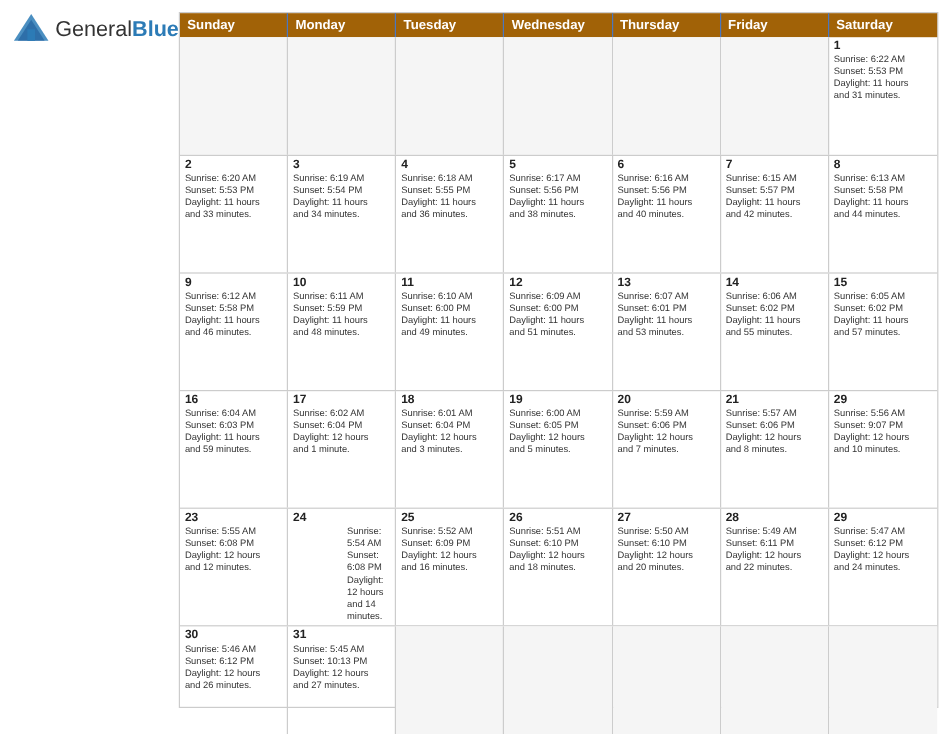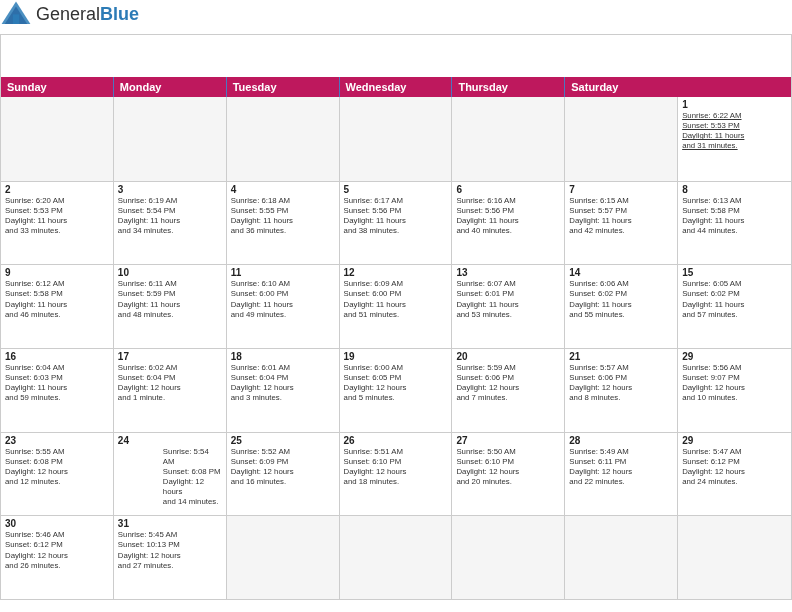--- a/index.html
+++ b/index.html
@@ -6,22 +6,23 @@
     body {
       width: 792px;
       height: 612px;
       font-family: Arial, sans-serif;
       background: #fff;
       overflow: hidden;
     }
     .page {
       width: 792px;
       height: 600px;
+      padding: 10px;
       display: flex;
-      flex-direction: column;
+      flex-direction: row;
     }
     .header {
       display: flex;
       justify-content: space-between;
       align-items: flex-start;
       margin-bottom: 6px;
     }
     .logo {
       display: flex;
       align-items: center;
@@ -45,22 +46,21 @@
     }
     .calendar {
       flex: 1;
       display: flex;
       flex-direction: column;
       border: 1px solid #ccc;
     }
     .day-headers {
       display: grid;
       grid-template-columns: repeat(7, 1fr);
-      background: #be185d;
-      margin-top: 42px;
+      background: #a16207;
     }
     .day-header {
       color: white;
       font-size: 11px;
       font-weight: bold;
       padding: 4px 6px;
       text-align: left;
       border-right: 1px solid #4a77c0;
     }
     .day-header:last-child {
@@ -126,33 +126,34 @@
     </div>
   </div>
 
   <div class="calendar">
     <div class="day-headers">
     <div class="day-header">Sunday</div>
         <div class="day-header">Monday</div>
         <div class="day-header">Tuesday</div>
         <div class="day-header">Wednesday</div>
         <div class="day-header">Thursday</div>
+        <div class="day-header">Friday</div>
         <div class="day-header">Saturday</div>
       </div>
     <div class="calendar-body">
     <div class="week-row">
           <div class="day-cell empty"></div>
           <div class="day-cell empty"></div>
           <div class="day-cell empty"></div>
           <div class="day-cell empty"></div>
           <div class="day-cell empty"></div>
           <div class="day-cell empty"></div>
           <div class="day-cell">
             <div class="day-num">1</div>
-            <div class="day-info" style="white-space: pre-line; text-decoration: underline;">Sunrise: 6:22 AM
+            <div class="day-info" style="white-space: pre-line;">Sunrise: 6:22 AM
 Sunset: 5:53 PM
 Daylight: 11 hours
 and 31 minutes.</div>
           </div>
         </div>
         <div class="week-row">
           <div class="day-cell">
             <div class="day-num">2</div>
             <div class="day-info" style="white-space: pre-line;">Sunrise: 6:20 AM
 Sunset: 5:53 PM

